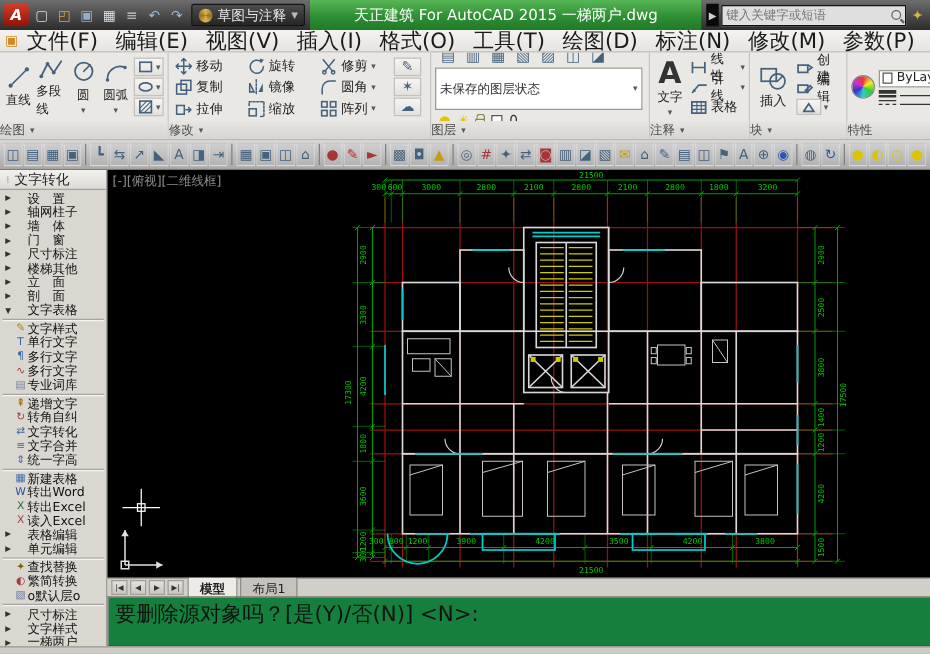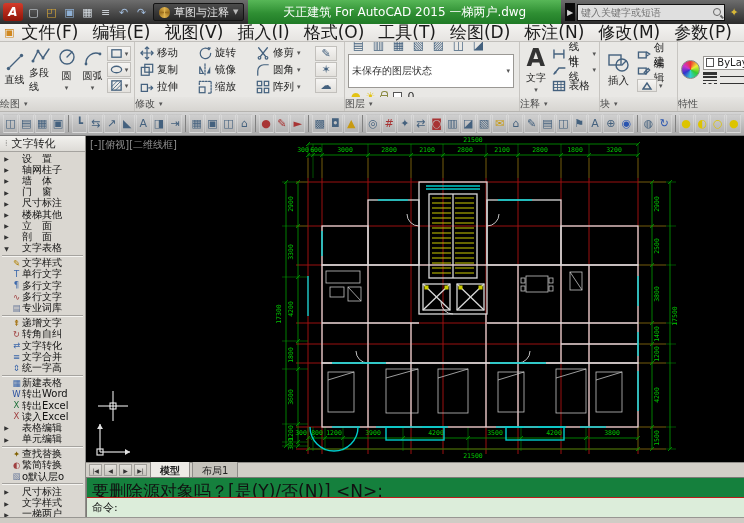--- a/index.html
+++ b/index.html
@@ -1060,19 +1060,18 @@
             <span class="tab-nav">◀</span>
             <span class="tab-nav">▶</span>
             <span class="tab-nav">▶|</span>
           </div>
         <div class="tab active">模型</div>
         <div class="tab">布局1</div>
       </div>
 
       <div class="cmd">
         <div class="cmd-hist">要删除源对象吗？[是(Y)/否(N)] &lt;N&gt;:</div>
-        <div class="cmd-line">命令:</div>
       </div>
     </div>
   </div>
 
   <div class="bottomstrip"></div>
 </div>
 
 </body></html>

